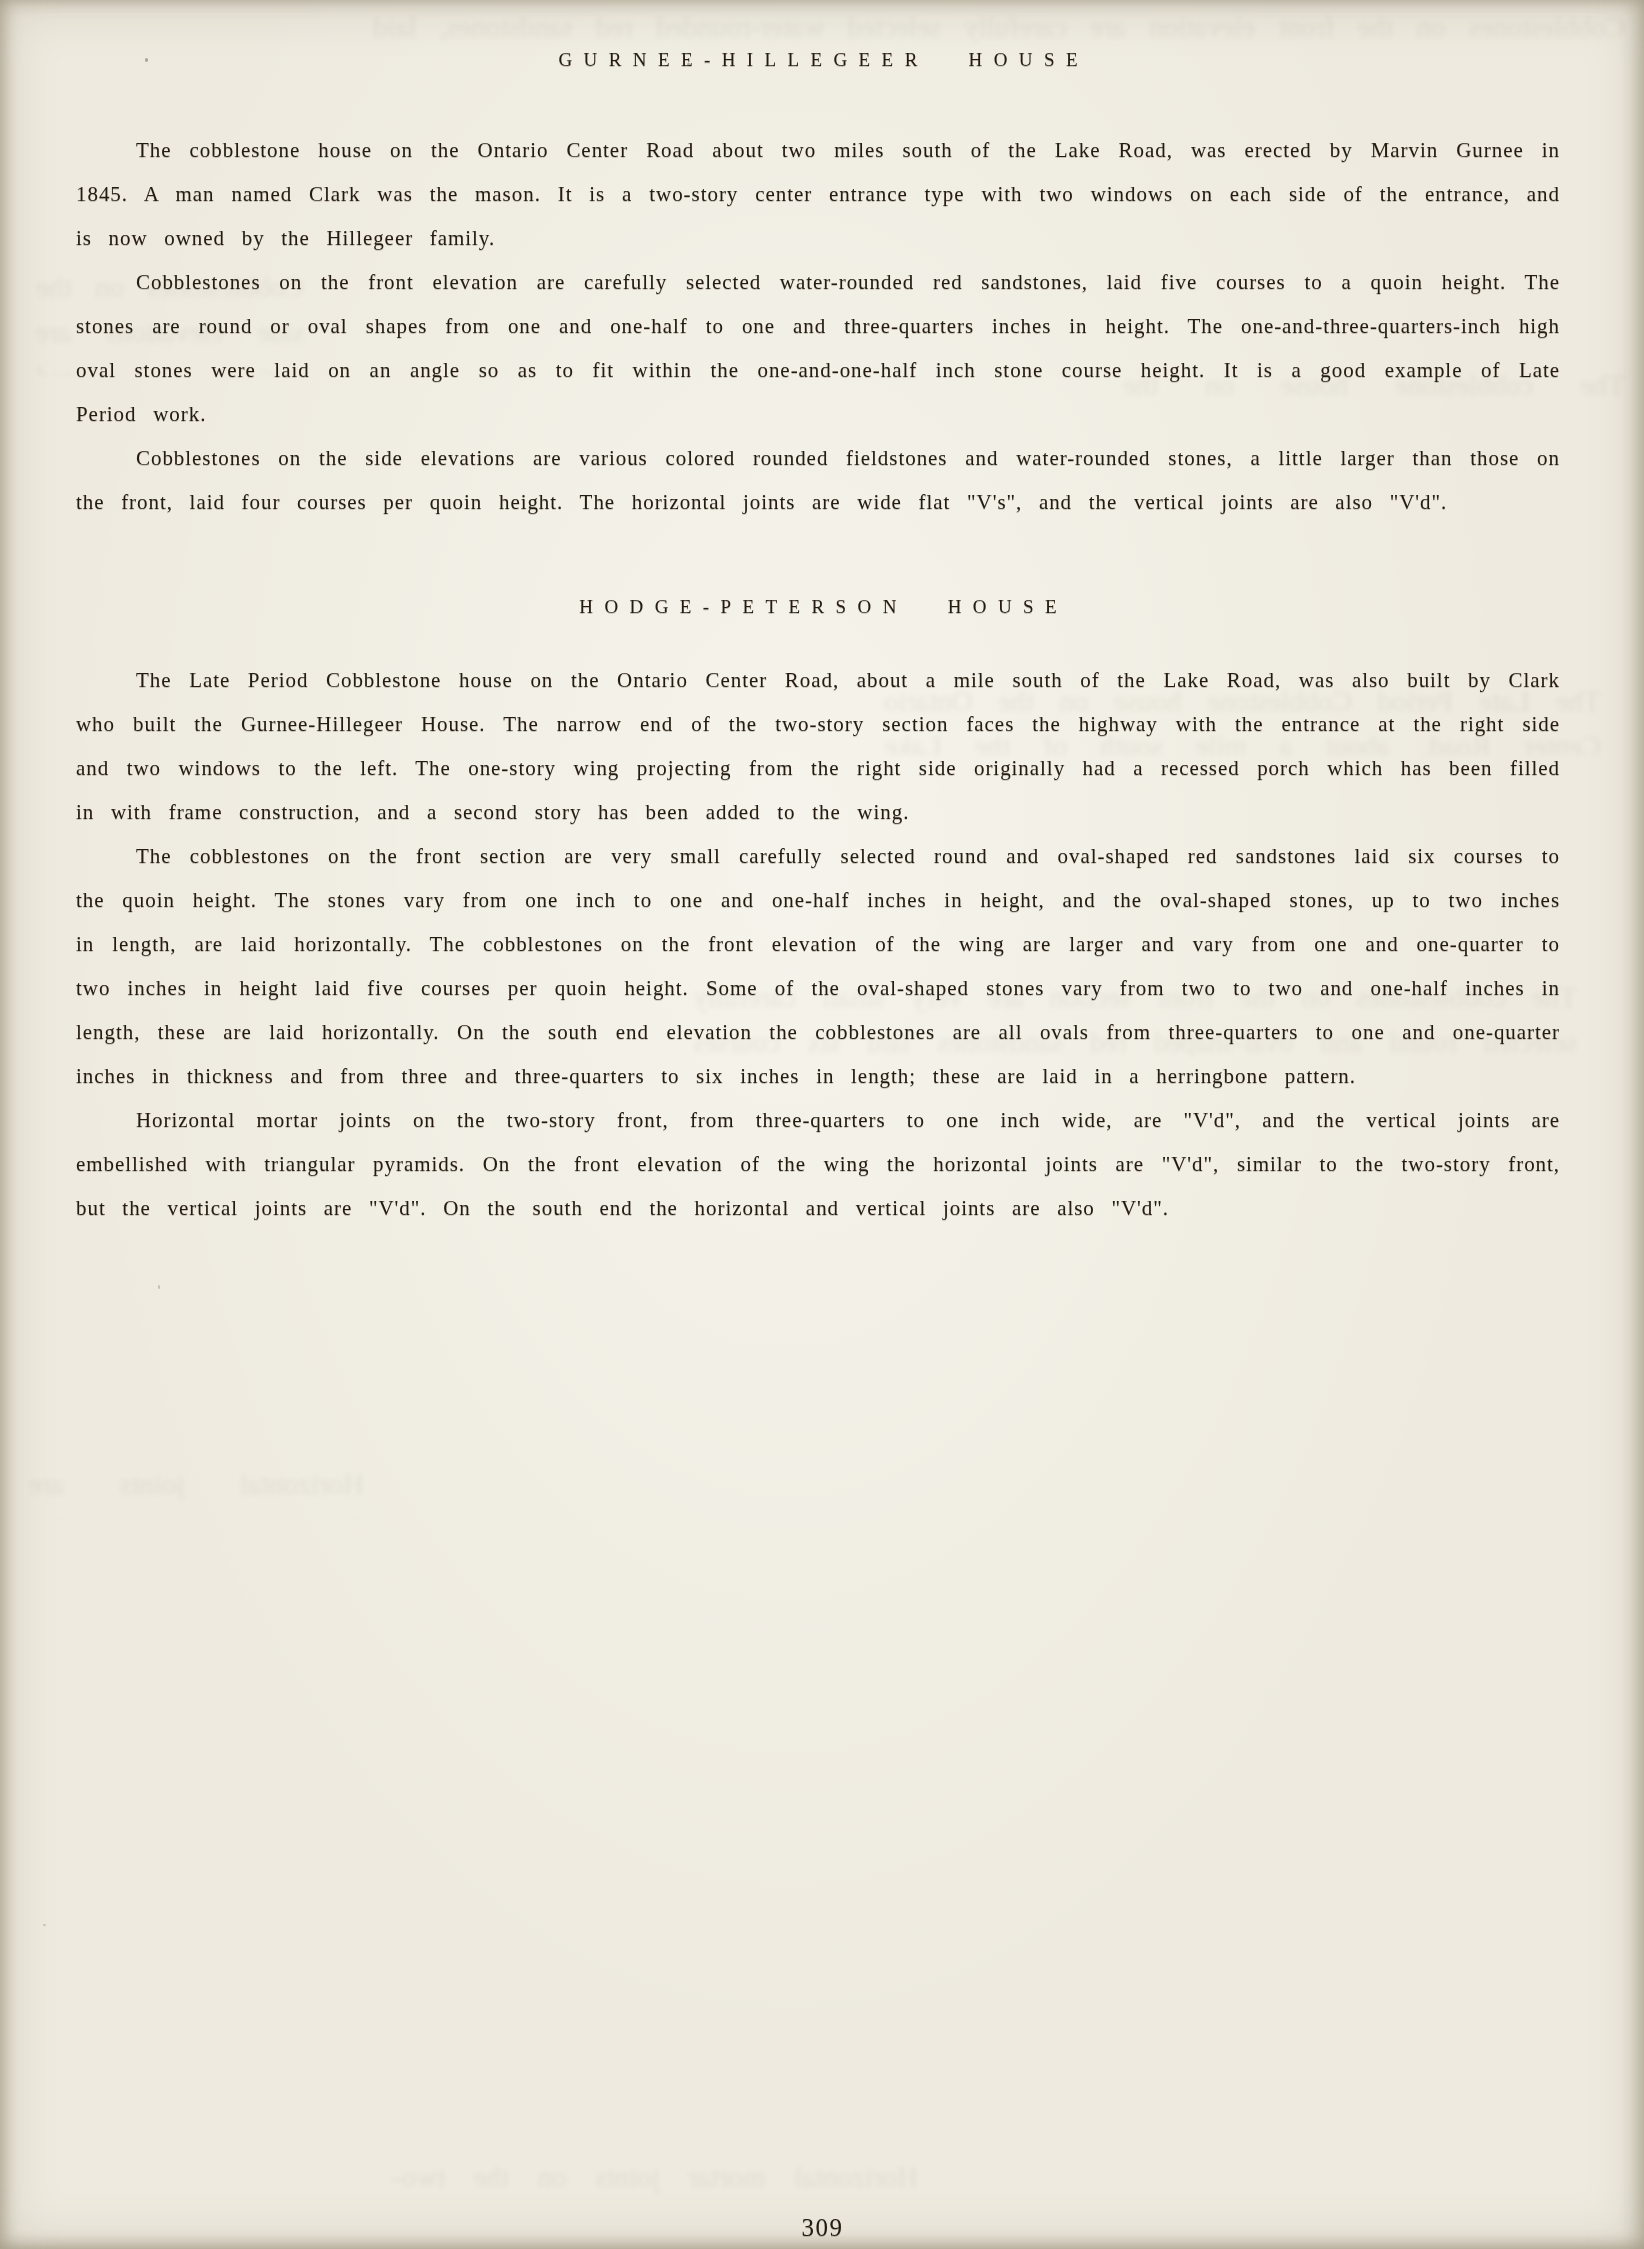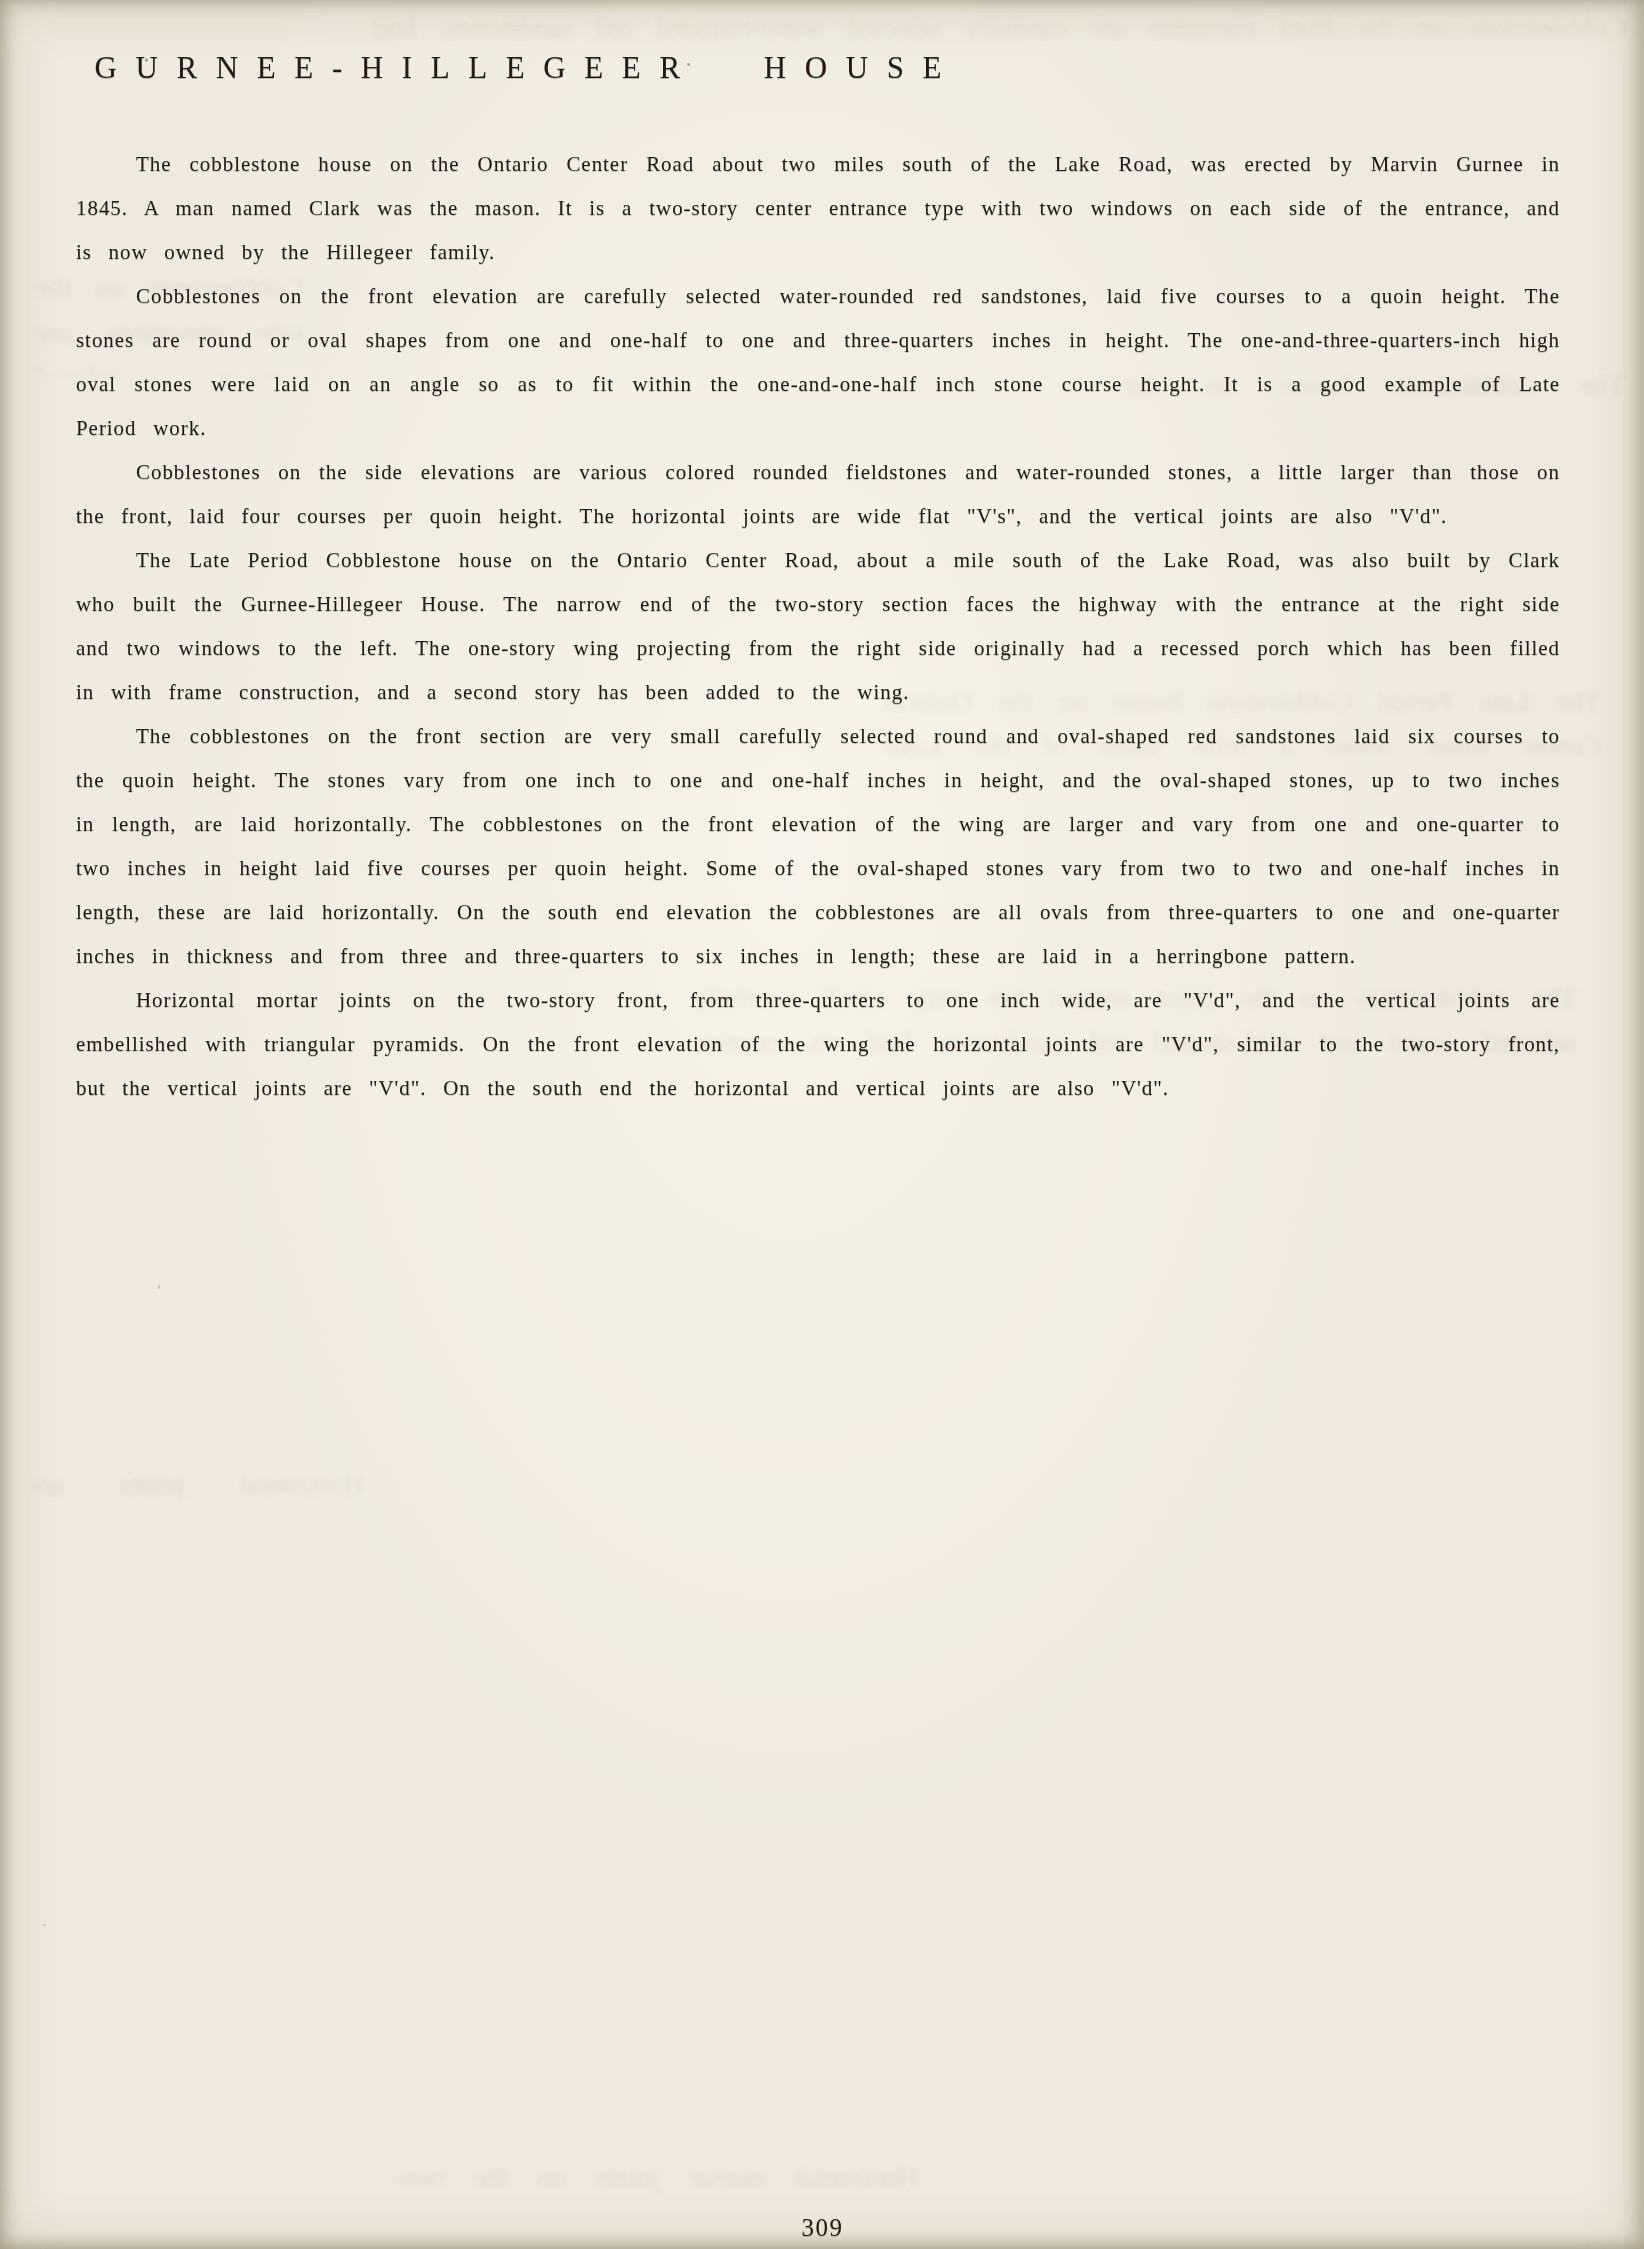--- a/index.html
+++ b/index.html
@@ -41,22 +41,22 @@
     pointer-events: none;
   }
 
   .content {
     position: relative;
     padding: 0 85px 0 76px;
   }
 
   .house-title {
     font-weight: normal;
-    text-align: left;
-    font-size: 31px;
+    text-align: center;
+    font-size: 19px;
     line-height: 1.2;
     letter-spacing: 0.60em;
     word-spacing: 1.25em;
     text-indent: 0.60em; 
     white-space: nowrap;
     text-shadow: 0 0.5px 0.5px rgba(40,28,14,0.25);
   }
 
   .title-1 { margin: 49px 0 56px 0; }
   .title-2 { margin: 72px 0 39px 0; }
@@ -115,20 +115,21 @@
   <span class="speck speck-4"></span>
 
   <main class="content">
 
     <h1 class="house-title title-1">GURNEE-HILLEGEER HOUSE</h1>
 
     <p class="body-para">The cobblestone house on the Ontario Center Road about two miles south of the Lake Road, was erected by Marvin Gurnee in 1845. A man named Clark was the mason. It is a two-story center entrance type with two windows on each side of the entrance, and is now owned by the Hillegeer family.</p>
     <p class="body-para">Cobblestones on the front elevation are carefully selected water-rounded red sandstones, laid five courses to a quoin height. The stones are round or oval shapes from one and one-half to one and three-quarters inches in height. The one-and-three-quarters-inch high oval stones were laid on an angle so as to fit within the one-and-one-half inch stone course height. It is a good example of Late Period work.</p>
     <p class="body-para">Cobblestones on the side elevations are various colored rounded fieldstones and water-rounded stones, a little larger than those on the front, laid four courses per quoin height. The horizontal joints are wide flat "V's", and the vertical joints are also "V'd".</p>
 
+    <h2 class="house-title title-2">HODGE-PETERSON HOUSE</h2>
 
     <p class="body-para">The Late Period Cobblestone house on the Ontario Center Road, about a mile south of the Lake Road, was also built by Clark who built the Gurnee-Hillegeer House. The narrow end of the two-story section faces the highway with the entrance at the right side and two windows to the left. The one-story wing projecting from the right side originally had a recessed porch which has been filled in with frame construction, and a second story has been added to the wing.</p>
     <p class="body-para">The cobblestones on the front section are very small carefully selected round and oval-shaped red sandstones laid six courses to the quoin height. The stones vary from one inch to one and one-half inches in height, and the oval-shaped stones, up to two inches in length, are laid horizontally. The cobblestones on the front elevation of the wing are larger and vary from one and one-quarter to two inches in height laid five courses per quoin height. Some of the oval-shaped stones vary from two to two and one-half inches in length, these are laid horizontally. On the south end elevation the cobblestones are all ovals from three-quarters to one and one-quarter inches in thickness and from three and three-quarters to six inches in length; these are laid in a herringbone pattern.</p>
     <p class="body-para">Horizontal mortar joints on the two-story front, from three-quarters to one inch wide, are "V'd", and the vertical joints are embellished with triangular pyramids. On the front elevation of the wing the horizontal joints are "V'd", similar to the two-story front, but the vertical joints are "V'd". On the south end the horizontal and vertical joints are also "V'd".</p>
 
   </main>
 
   <footer class="page-number">309</footer>
 </div>
 

